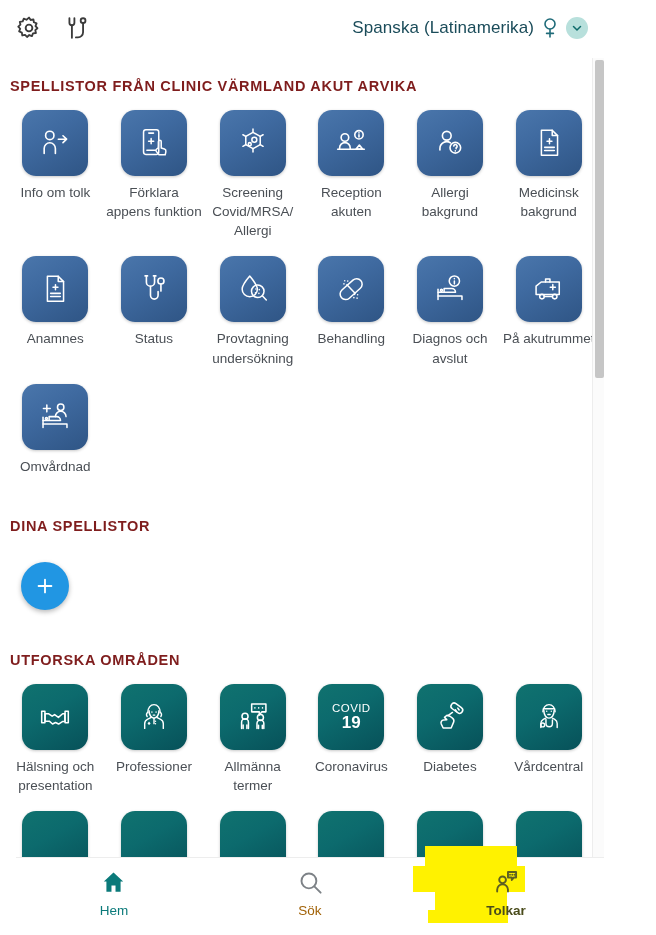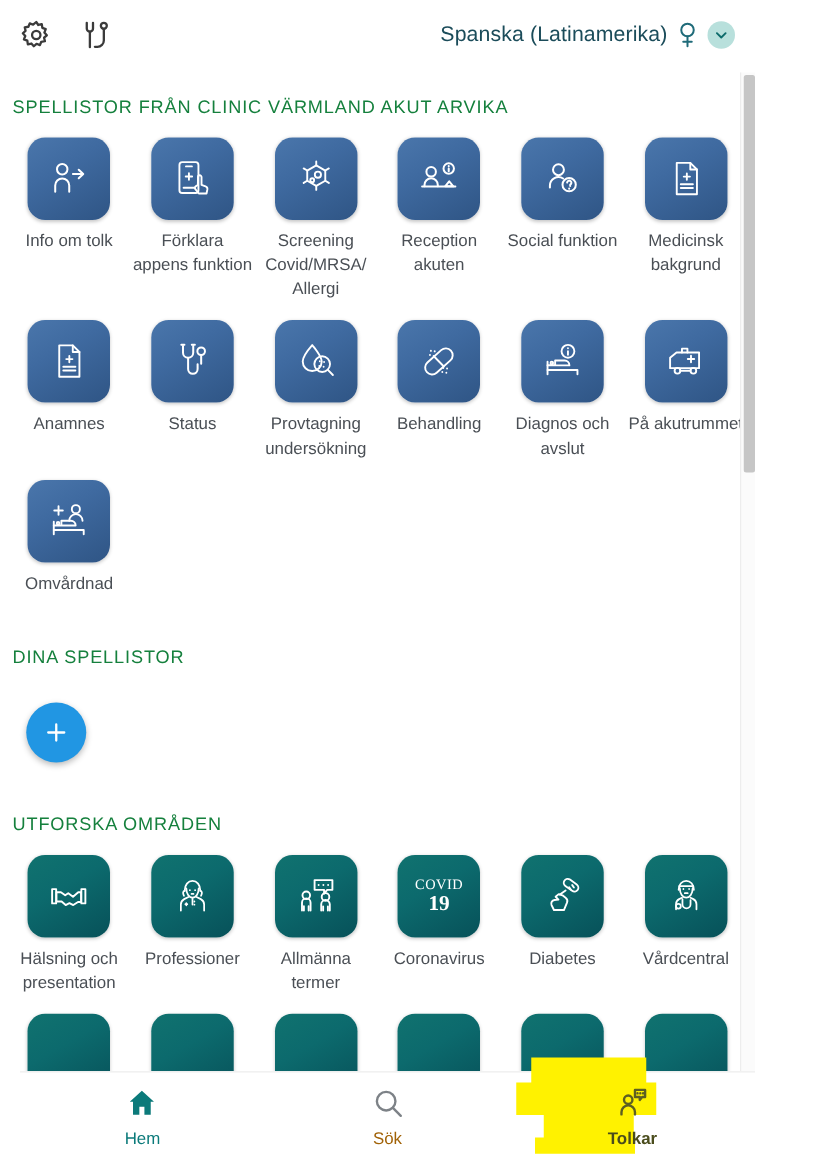--- a/index.html
+++ b/index.html
@@ -46,21 +46,21 @@
 
   
   .scroll-area {
     position: absolute; top: 56px; left: 0; right: 0; bottom: 78px;
     overflow: hidden;
     background: #ffffff;
   }
   .scroll-inner { padding: 0 0 0 0; }
 
   .section-title {
-    font-size: 14.5px; font-weight: normal; color: #15803d;
+    font-size: 14.5px; font-weight: bold; color: #7f1d1d;
     letter-spacing: 0.7px; text-transform: uppercase;
     padding: 0 0 0 10px;
   }
   .sec1-title { margin-top: 22px; }
   .sec2-title { margin-top: 0; }
   .sec3-title { margin-top: 0; }
 
   
   .grid {
     display: grid;
@@ -88,21 +88,21 @@
     background: linear-gradient(150deg, #10726f 0%, #0c6a6d 40%, #075159 100%);
   }
   .tile-box svg { width: 38px; height: 38px; color: #ffffff; display: block; }
   .tile-label {
     margin-top: 7px;
     font-size: 13.5px; color: #4a4f55; line-height: 1.42;
     max-width: 96px;
   }
   .covid-text {
     color: #fff; text-align: center; line-height: 1.05;
-    font-family: Liberation Serif, serif;
+    font-family: Liberation Sans, sans-serif;
   }
   .covid-text .c1 { display: block; font-size: 11.5px; letter-spacing: .4px; }
   .covid-text .c2 { display: block; font-size: 17px; font-weight: bold; }
 
   
   .dina-wrap { padding: 0 0 0 10px; }
   .fab {
     width: 48px; height: 48px; border-radius: 50%;
     background: #2196e3;
     display: flex; align-items: center; justify-content: center;
@@ -255,21 +255,21 @@
 
         <div class="tile">
           <div class="tile-box blue">
             <svg viewBox="0 0 40 40" fill="none" stroke="currentColor" stroke-width="1.7" stroke-linecap="round" stroke-linejoin="round">
               <circle cx="16.6" cy="12.4" r="4.6"></circle>
               <path d="M9.4 27.4v-1.6a7.2 7.2 0 0 1 11.1-6"></path>
               <circle cx="25.6" cy="25" r="5.6"></circle>
               <path d="M23.9 23.2a1.8 1.8 0 1 1 2.6 1.8v1M25.6 28.3v.1"></path>
             </svg>
           </div>
-          <div class="tile-label">Social funktion</div>
+          <div class="tile-label">Allergi bakgrund</div>
         </div>
 
         <div class="tile">
           <div class="tile-box blue">
             <svg viewBox="0 0 40 40" fill="none" stroke="currentColor" stroke-width="1.6" stroke-linecap="round" stroke-linejoin="round">
               <path d="M12 6.6h11.4L29 12.2V33H12z"></path>
               <path d="M23.4 6.6v5.6H29"></path>
               <path d="M20.5 15.6v5.2M17.9 18.2h5.2"></path>
               <path d="M15.4 24.6h10.2M15.4 27.8h10.2"></path>
             </svg>

